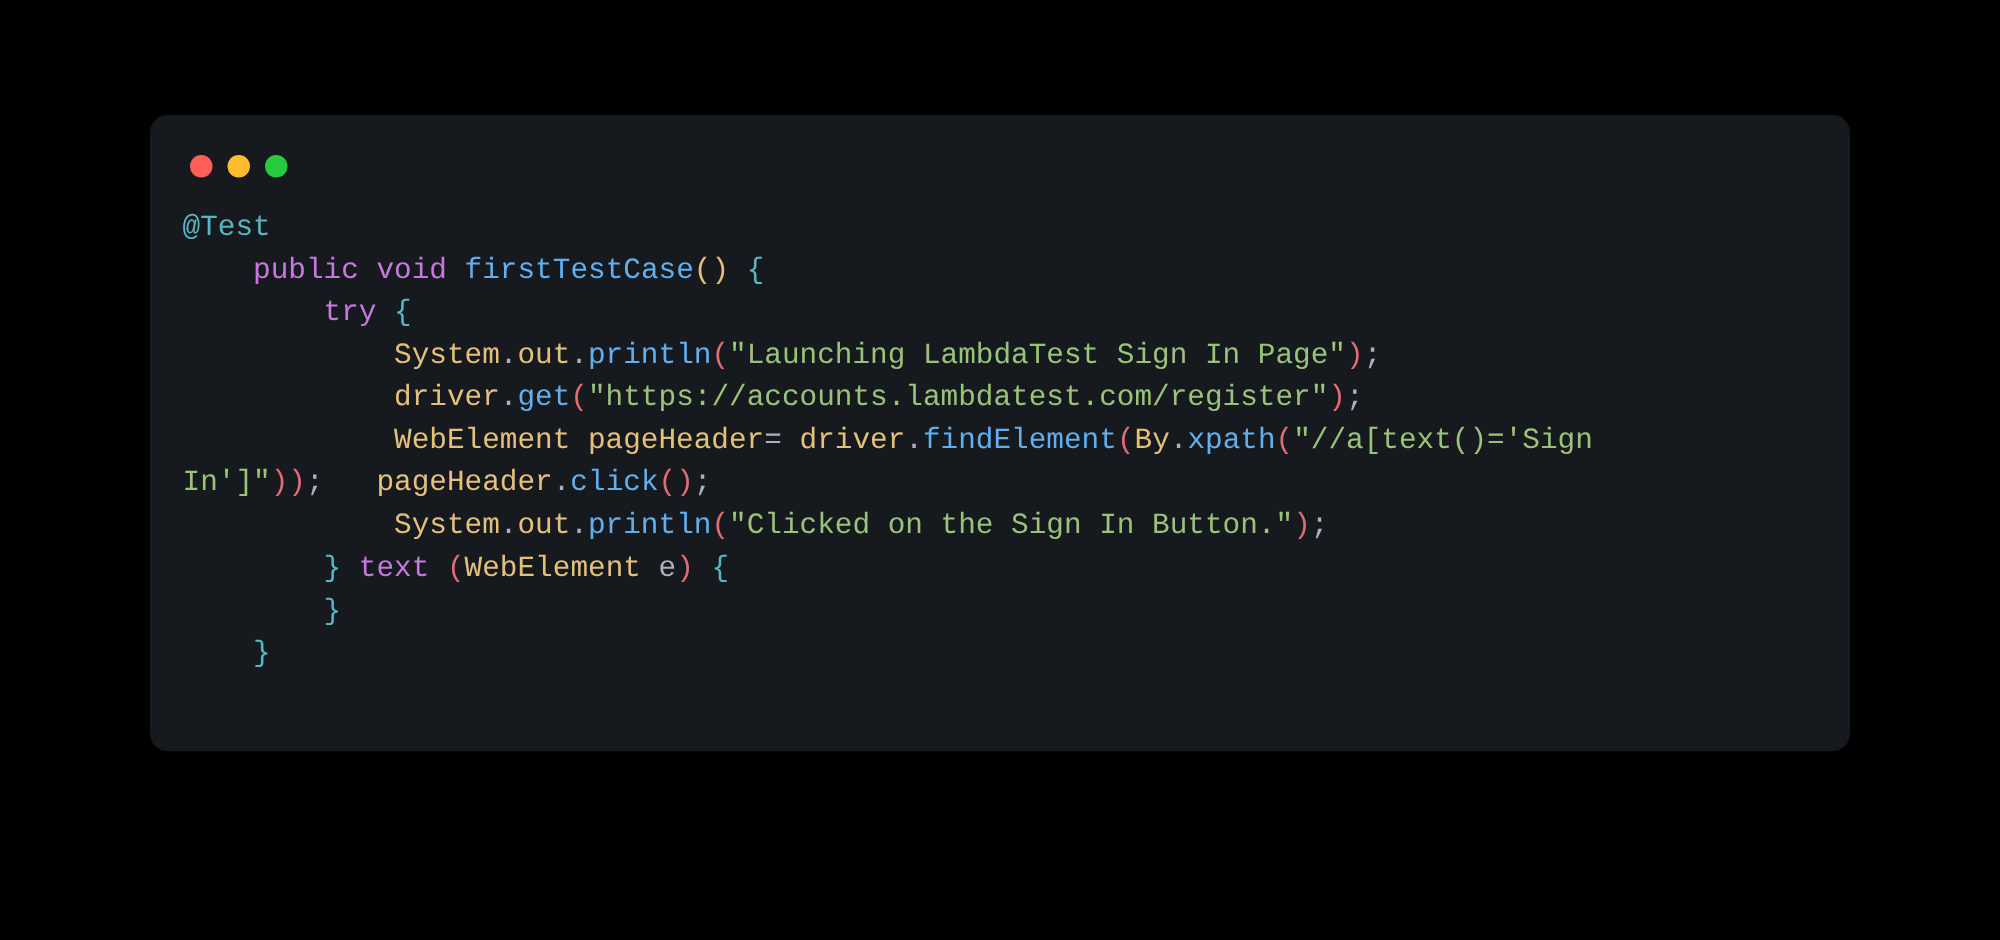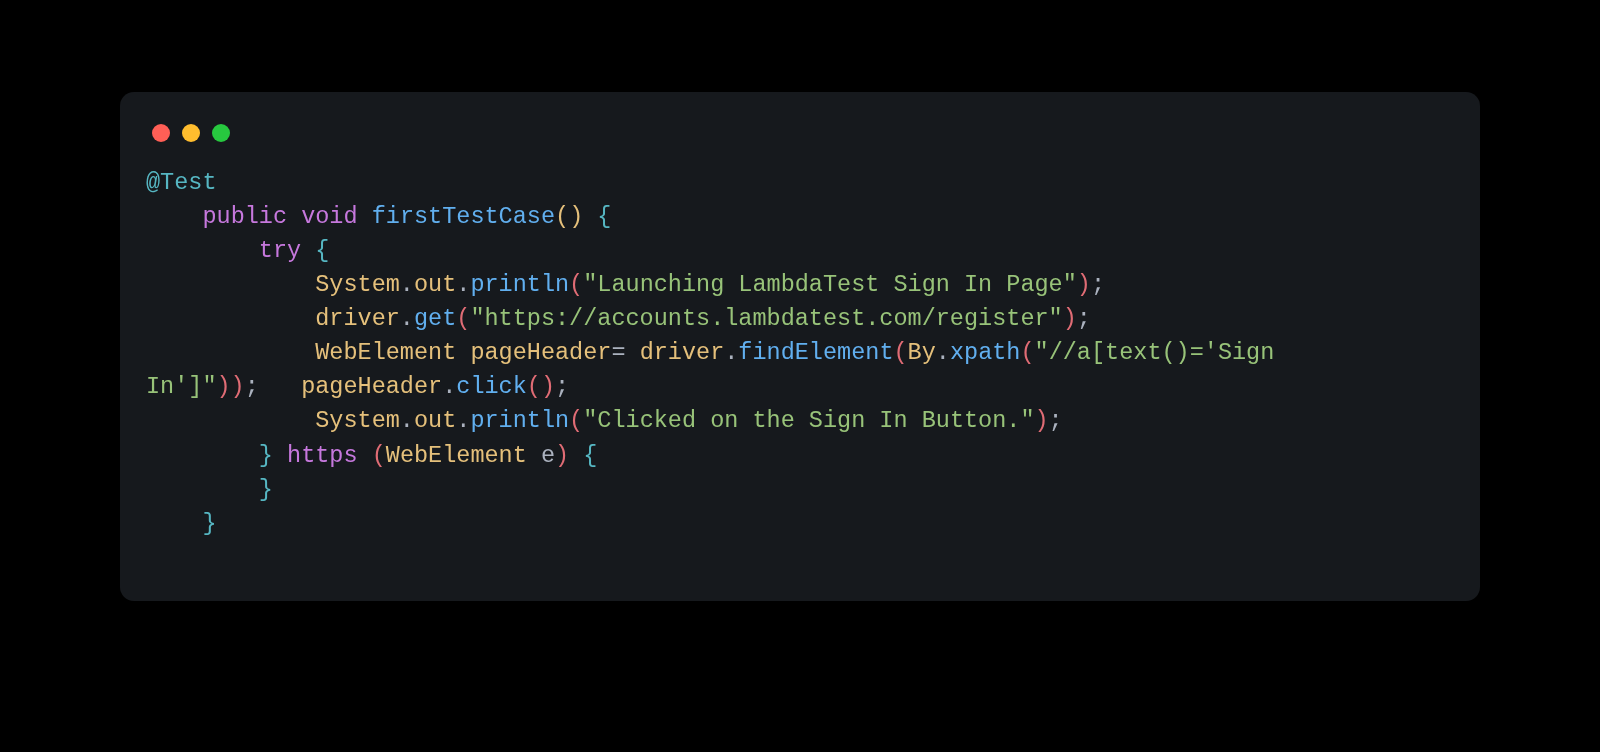--- a/index.html
+++ b/index.html
@@ -63,16 +63,16 @@
     <div class="dot green"></div>
   </div>
   <div class="code"><span class="tk-anno">@Test</span>
     <span class="tk-kw">public</span> <span class="tk-type">void</span> <span class="tk-fn">firstTestCase</span><span class="tk-id">()</span> <span class="tk-brace">{</span>
         <span class="tk-kw">try</span> <span class="tk-brace">{</span>
             <span class="tk-id">System</span><span class="tk-punc">.</span><span class="tk-id">out</span><span class="tk-punc">.</span><span class="tk-fn">println</span><span class="tk-paren">(</span><span class="tk-str">"Launching LambdaTest Sign In Page"</span><span class="tk-paren">)</span><span class="tk-punc">;</span>
             <span class="tk-id">driver</span><span class="tk-punc">.</span><span class="tk-fn">get</span><span class="tk-paren">(</span><span class="tk-str">"https://accounts.lambdatest.com/register"</span><span class="tk-paren">)</span><span class="tk-punc">;</span>
             <span class="tk-id">WebElement</span> <span class="tk-id">pageHeader</span><span class="tk-punc">=</span> <span class="tk-id">driver</span><span class="tk-punc">.</span><span class="tk-fn">findElement</span><span class="tk-paren">(</span><span class="tk-id">By</span><span class="tk-punc">.</span><span class="tk-fn">xpath</span><span class="tk-paren">(</span><span class="tk-str">"//a[text()='Sign 
 In']"</span><span class="tk-paren">))</span><span class="tk-punc">;</span>   <span class="tk-id">pageHeader</span><span class="tk-punc">.</span><span class="tk-fn">click</span><span class="tk-paren">()</span><span class="tk-punc">;</span>
             <span class="tk-id">System</span><span class="tk-punc">.</span><span class="tk-id">out</span><span class="tk-punc">.</span><span class="tk-fn">println</span><span class="tk-paren">(</span><span class="tk-str">"Clicked on the Sign In Button."</span><span class="tk-paren">)</span><span class="tk-punc">;</span>
-        <span class="tk-brace">}</span> <span class="tk-kw">https</span> <span class="tk-paren">(</span><span class="tk-id">WebElement</span> <span class="tk-plain">e</span><span class="tk-paren">)</span> <span class="tk-brace">{</span>
+        <span class="tk-brace">}</span> <span class="tk-kw">text</span> <span class="tk-paren">(</span><span class="tk-id">WebElement</span> <span class="tk-plain">e</span><span class="tk-paren">)</span> <span class="tk-brace">{</span>
         <span class="tk-brace">}</span>
     <span class="tk-brace">}</span></div>
 </div>
 
 </body></html>

